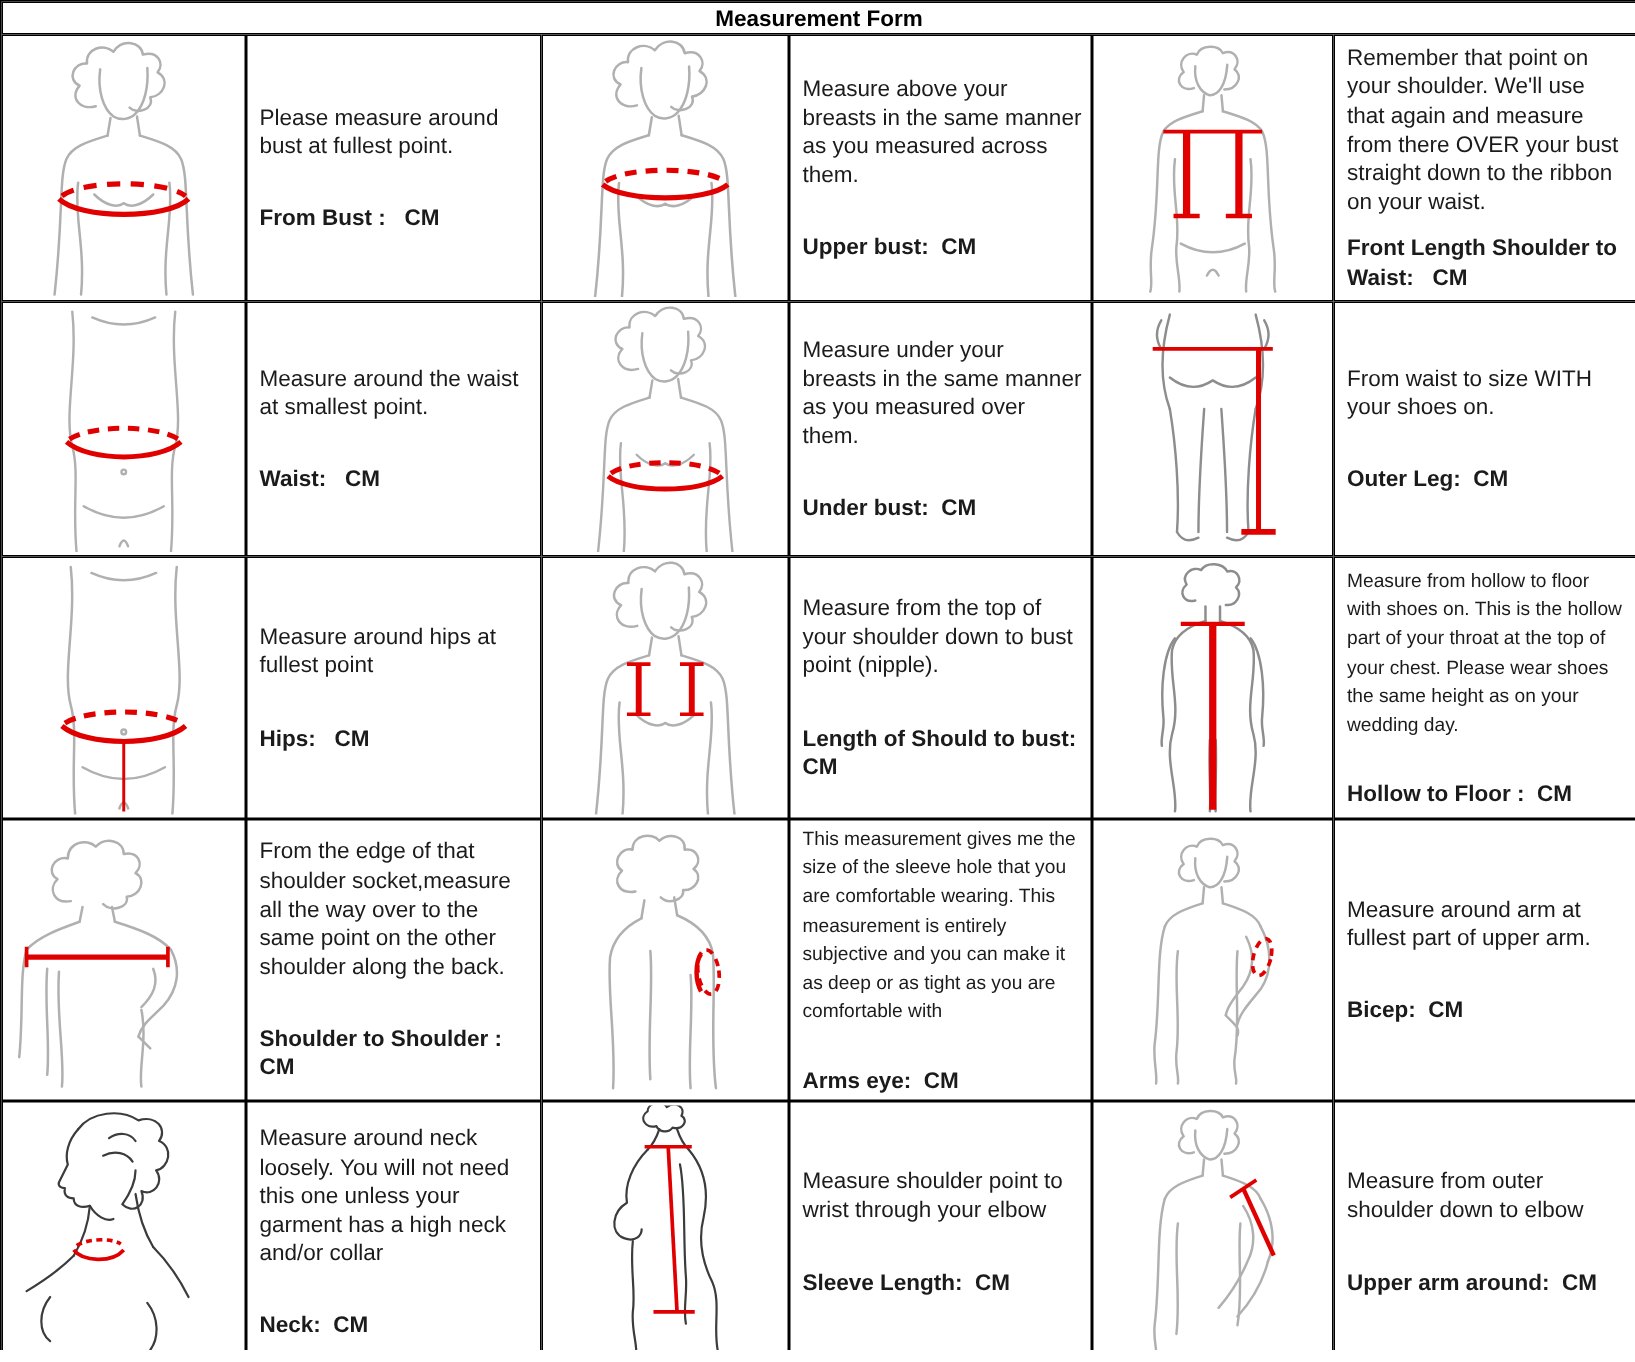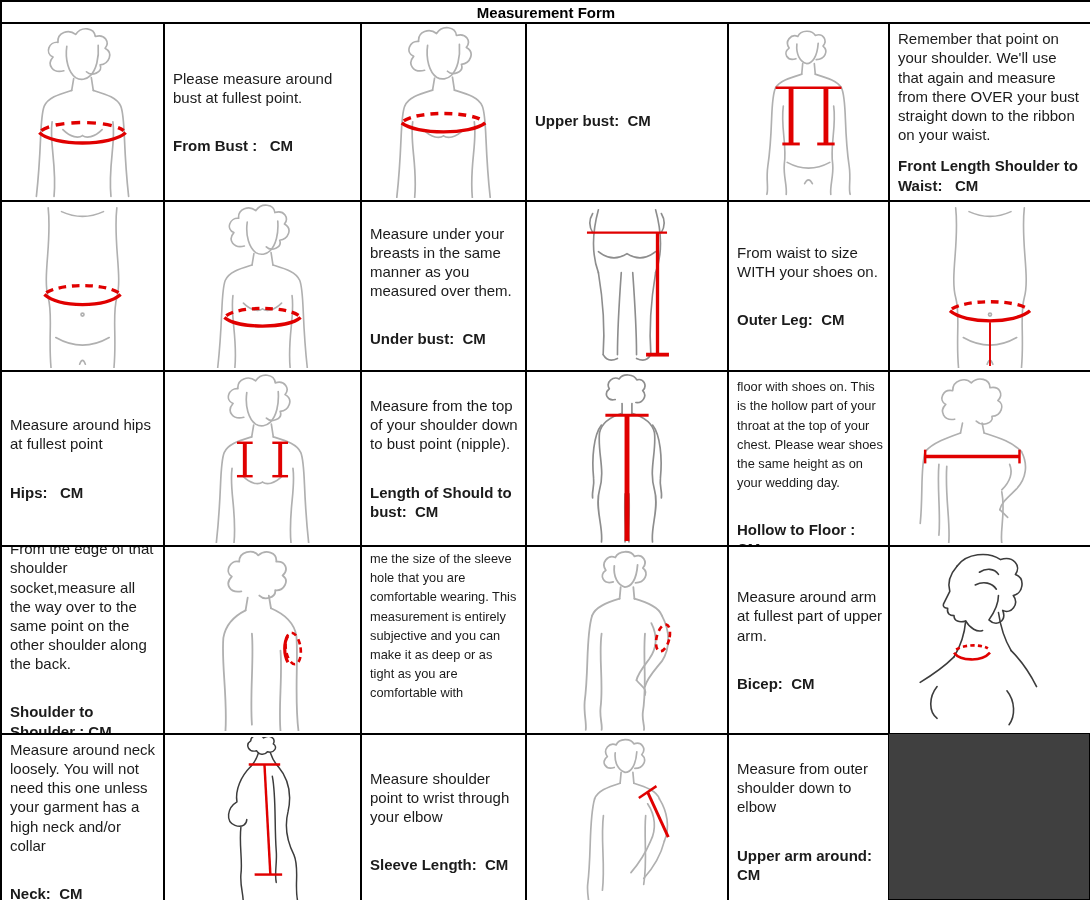--- a/index.html
+++ b/index.html
@@ -79,20 +79,21 @@
           <path d="M111,96 C114,118 106,140 109,172"></path>
           <path d="M60,104 C68,112 76,113 80,110 M100,104 C92,112 84,113 80,110"></path>
         </g>
         <g class="rd">
           <path stroke-width="3.5" d="M38,97 C52,109 108,109 122,97"></path>
           <path stroke-width="3.5" stroke-dasharray="8,6" d="M40,95 C54,85 106,85 120,95"></path>
         </g>
       </svg>
     </div>
   <div class="cell txt">
+    <p class="desc">Measure above your breasts in the same manner as you measured across them.</p>
     <p class="label">Upper bust:  CM</p>
   </div>
   <div class="cell fig">
       <svg viewBox="0 0 160 172" preserveAspectRatio="xMidYMid meet" class="sketch">
         <g class="sk">
           <path d="M67,31 C58,34 53,25 60,20 C55,13 62,5 69,8 C72,1 84,1 87,7 C95,4 100,12 95,18 C101,23 97,32 88,32"></path>
           <path d="M68,16 C67,26 71,34 78,36 C84,36 89,29 90,15"></path>
           <path d="M74,36 L73,47"></path>
           <path d="M86,36 L87,47"></path>
           <path d="M73,47 C60,51 50,54 46,61 C40,73 44,102 38,142 C36,156 39,165 37,171"></path>
@@ -125,20 +126,24 @@
           <path d="M52,140 Q80,156 108,140"></path>
           <path d="M77,168 Q80,160 83,168"></path>
           <path d="M58,8 Q80,18 102,8"></path>
         </g>
         <g class="rd">
           <path stroke-width="3.5" d="M40,95 C56,109 104,109 120,95"></path>
           <path stroke-width="3.5" stroke-dasharray="8,6" d="M42,93 C58,83 102,83 118,93"></path>
         </g>
       </svg>
     </div>
+  <div class="cell txt">
+    <p class="desc">Measure around the waist at smallest point.</p>
+    <p class="label">Waist:   CM</p>
+  </div>
   <div class="cell fig">
       <svg viewBox="0 0 160 172" preserveAspectRatio="xMidYMid meet" class="sketch">
         <g class="sk">
           <path d="M61,44 C50,47 43,38 50,30 C41,26 46,14 55,15 C54,5 66,1 73,7 C79,-2 92,0 93,9 C103,6 108,15 103,21 C112,26 107,37 98,38 C101,46 89,50 84,45"></path>
           <path d="M64,19 C62,33 66,46 73,51 C78,54 84,53 88,49 C94,43 97,31 96,18"></path>
           <path d="M71,52 L69,64"></path>
           <path d="M89,51 L91,64"></path>
           <path d="M69,64 C56,68 45,71 41,80 C36,92 39,118 33,172"></path>
           <path d="M91,64 C104,68 115,71 119,80 C124,92 121,118 127,172"></path>
           <path d="M49,96 C46,118 54,140 51,172"></path>

